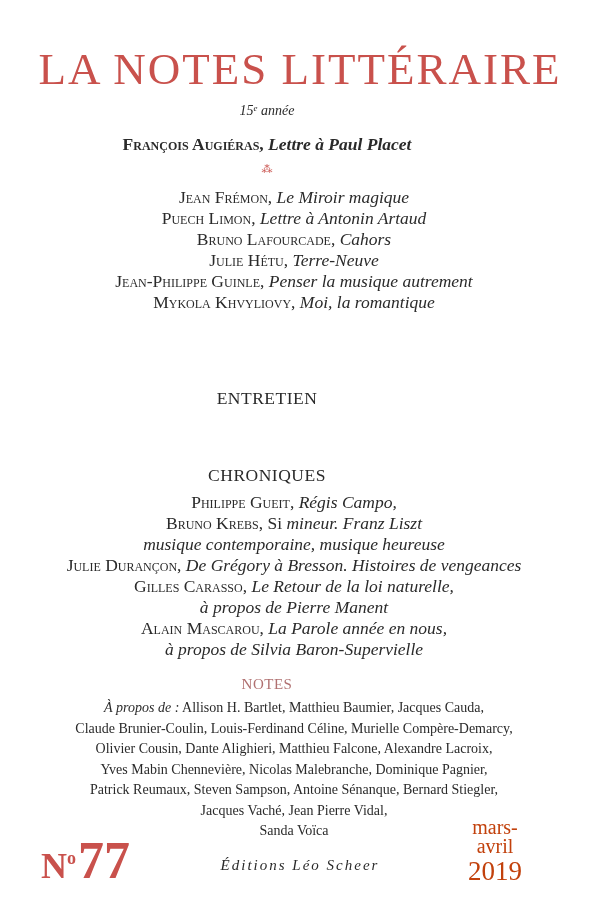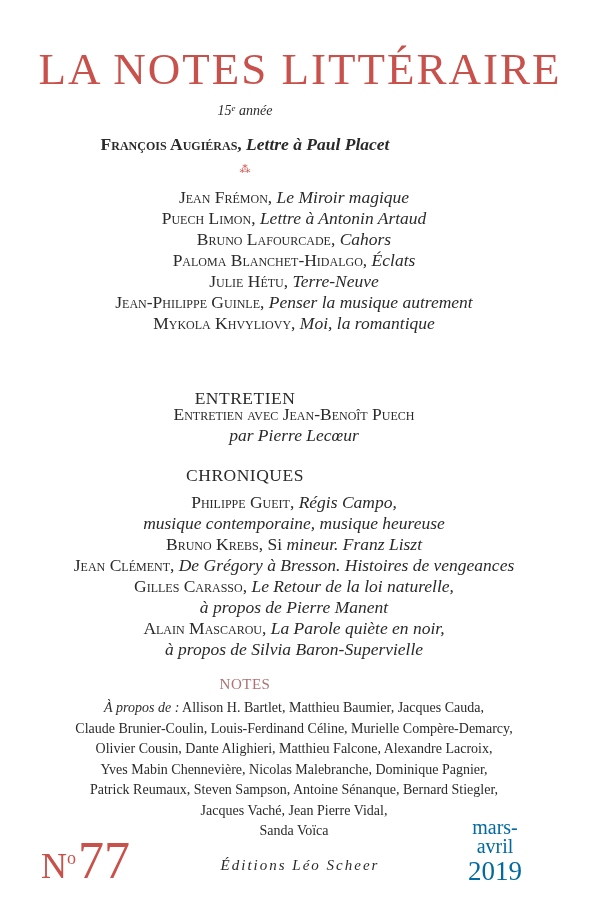--- a/index.html
+++ b/index.html
@@ -30,20 +30,21 @@
       letter-spacing: 2px;
       color: #c9514c;
       line-height: 56px;
       white-space: nowrap;
     }
     .center-line {
       position: absolute;
       left: 0; width: 490px;
       text-align: center;
       white-space: nowrap;
+      padding-left: 22px;
     }
     .sc { font-variant: small-caps; }
     .it { font-style: italic; }
     .year-label {
       top: 99px;
       font-size: 14px;
       font-style: italic;
       line-height: 18px;
     }
     .year-label sup { font-size: 9px; vertical-align: 4px; }
@@ -87,20 +88,21 @@
       font-size: 16px;
       line-height: 20.5px;
     }
     .notes .row { font-size: 14px; line-height: 20.5px; }
     .issue {
       position: absolute;
       left: 41px; top: 834px;
       color: #c9514c;
       white-space: nowrap;
       line-height: 48px;
+      font-weight: bold;
     }
     .issue .no {
       font-size: 36px;
       color: #c9514c;
     }
     .issue .no sup {
       font-size: 18px;
       vertical-align: 14px;
     }
     .issue .num {
@@ -115,21 +117,21 @@
       font-size: 15px;
       font-style: italic;
       letter-spacing: 2px;
       line-height: 20px;
     }
     .date {
       position: absolute;
       left: 455px; width: 80px;
       top: 818px;
       text-align: center;
-      color: #0369a1;
+      color: #c2410c;
     }
     .date .m {
       font-size: 20px;
       line-height: 19px;
       display: block;
     }
     .date .y {
       font-size: 27px;
       line-height: 30px;
       display: block;
@@ -145,41 +147,36 @@
   <div class="center-line year-label"><span>15</span><sup>e</sup><span> année</span></div>
 
   <div class="center-line line-lg lead"><span class="sc">François Augiéras</span><span>, </span><span class="it">Lettre à Paul Placet</span></div>
 
   <div class="center-line asterisk">⁂</div>
 
   <div class="block contents">
     <div class="row"><span class="sc">Jean Frémon</span><span>, </span><span class="it">Le Miroir magique</span></div>
     <div class="row"><span class="sc">Puech Limon</span><span>, </span><span class="it">Lettre à Antonin Artaud</span></div>
     <div class="row"><span class="sc">Bruno Lafourcade</span><span>, </span><span class="it">Cahors</span></div>
-    <div class="row"><span class="sc">Paloma Blanchet-Hidalgo</span><span>, </span><span class="it">Éclats</span></div>
     <div class="row"><span class="sc">Julie Hétu</span><span>, </span><span class="it">Terre-Neuve</span></div>
     <div class="row"><span class="sc">Jean-Philippe Guinle</span><span>, </span><span class="it">Penser la musique autrement</span></div>
     <div class="row"><span class="sc">Mykola Khvyliovy</span><span>, </span><span class="it">Moi, la romantique</span></div>
   </div>
 
   <div class="center-line section-head entretien-head">ENTRETIEN</div>
-  <div class="block entretien">
-    <div class="row sc">Entretien avec Jean-Benoît Puech</div>
-    <div class="row it">par Pierre Lecœur</div>
-  </div>
 
   <div class="center-line section-head chroniques-head">CHRONIQUES</div>
   <div class="block chroniques">
     <div class="row"><span class="sc">Philippe Gueit</span><span>, </span><span class="it">Régis Campo,</span></div>
+    <div class="row"><span class="sc">Bruno Krebs</span><span>, </span><span>Si </span><span class="it">mineur. Franz Liszt</span></div>
     <div class="row it">musique contemporaine, musique heureuse</div>
-    <div class="row"><span class="sc">Bruno Krebs</span><span>, </span><span>Si </span><span class="it">mineur. Franz Liszt</span></div>
-    <div class="row"><span class="sc">Jean Clément</span><span>, </span><span class="it">De Grégory à Bresson. Histoires de vengeances</span></div>
+    <div class="row"><span class="sc">Julie Durançon</span><span>, </span><span class="it">De Grégory à Bresson. Histoires de vengeances</span></div>
     <div class="row"><span class="sc">Gilles Carasso</span><span>, </span><span class="it">Le Retour de la loi naturelle,</span></div>
     <div class="row it">à propos de Pierre Manent</div>
-    <div class="row"><span class="sc">Alain Mascarou</span><span>, </span><span class="it">La Parole quiète en noir,</span></div>
+    <div class="row"><span class="sc">Alain Mascarou</span><span>, </span><span class="it">La Parole année en nous,</span></div>
     <div class="row it">à propos de Silvia Baron-Supervielle</div>
   </div>
 
   <div class="center-line notes-head">NOTES</div>
   <div class="block notes">
     <div class="row"><span class="it">À propos de :</span><span> Allison H. Bartlet, Matthieu Baumier, Jacques Cauda,</span></div>
     <div class="row">Claude Brunier-Coulin, Louis-Ferdinand Céline, Murielle Compère-Demarcy,</div>
     <div class="row">Olivier Cousin, Dante Alighieri, Matthieu Falcone, Alexandre Lacroix,</div>
     <div class="row">Yves Mabin Chennevière, Nicolas Malebranche, Dominique Pagnier,</div>
     <div class="row">Patrick Reumaux, Steven Sampson, Antoine Sénanque, Bernard Stiegler,</div>

